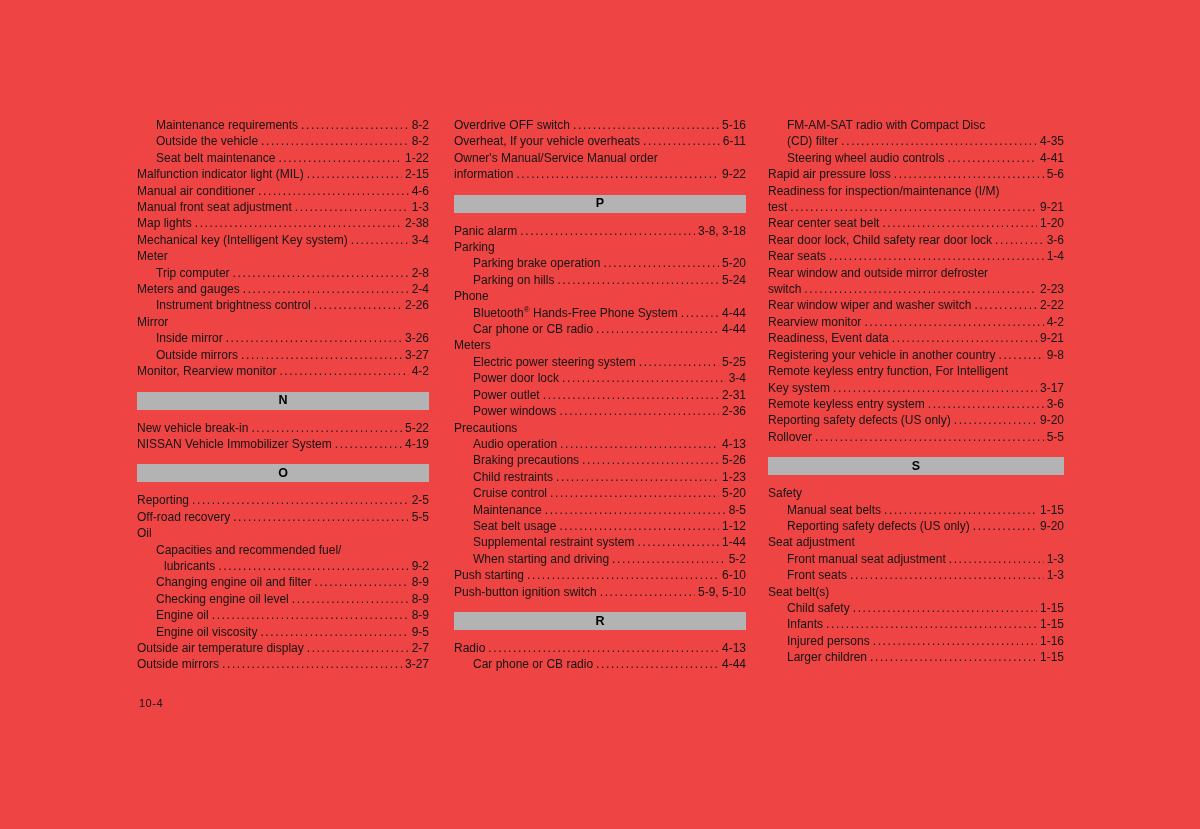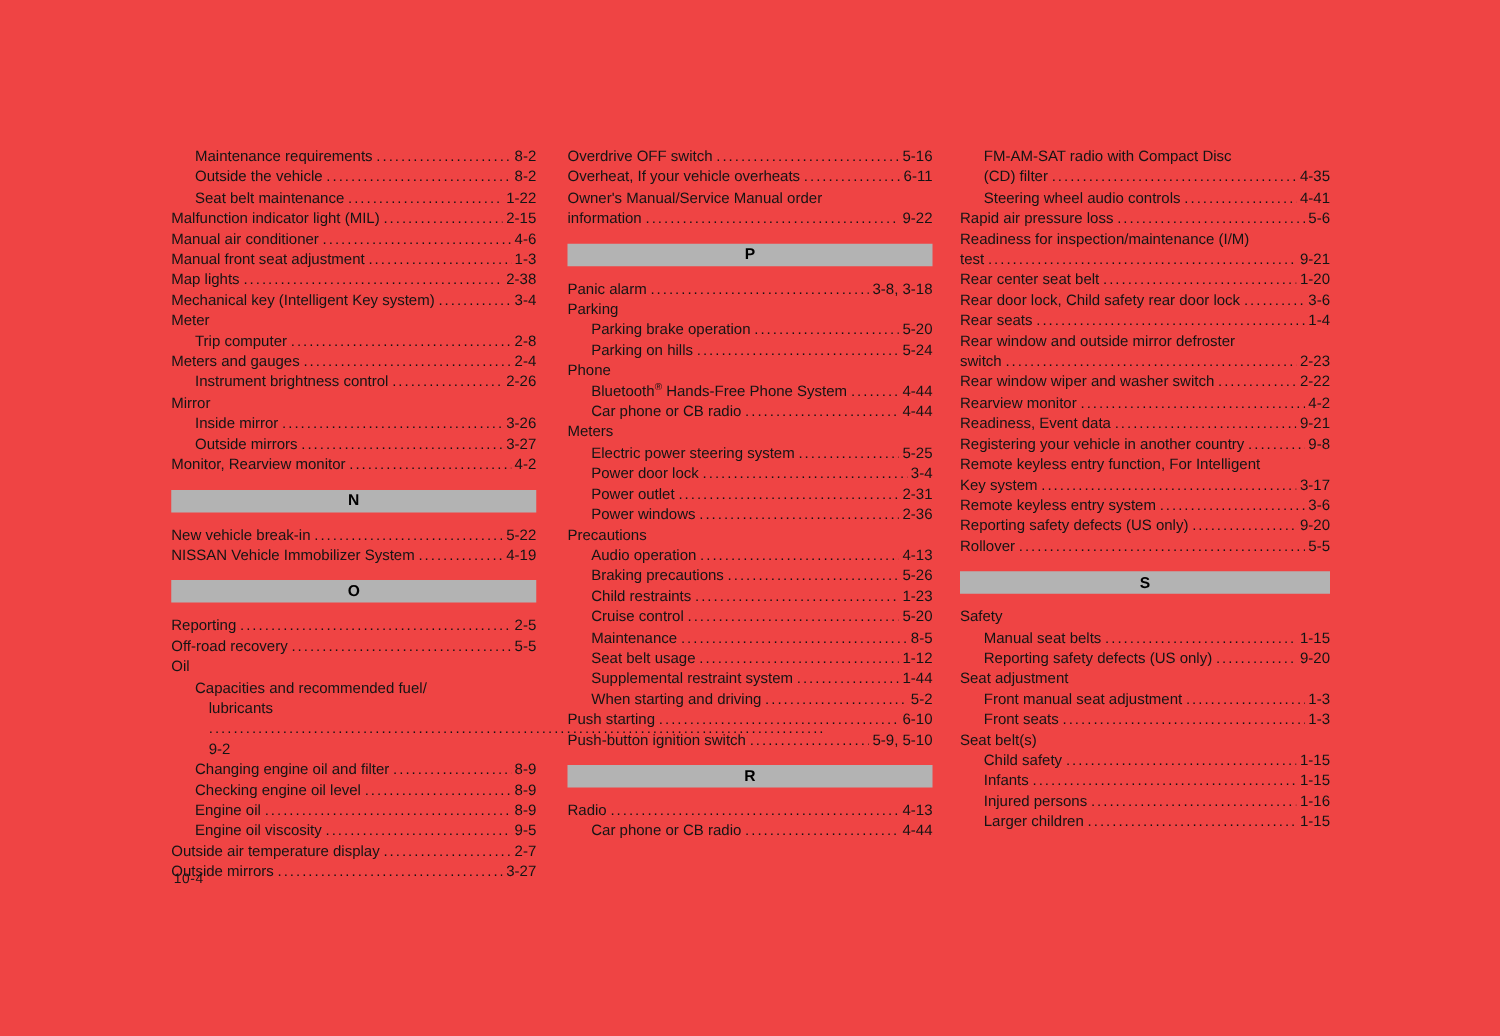--- a/index.html
+++ b/index.html
@@ -21,21 +21,21 @@
   }
   #col-0 { left: 137px; }
   #col-1 { left: 454px; }
   #col-2 { left: 768px; width: 296px; }
   .entry {
     display: flex;
     align-items: baseline;
     white-space: nowrap;
   }
   .entry.indent-1 { padding-left: 19px; }
-  .entry.indent-2 { padding-left: 27px; flex-direction: column; }
+  .entry.indent-2 { padding-left: 27px; }
   .label sup { font-size: 8px; vertical-align: super; line-height: 0; }
   .leader {
     flex: 1 1 auto;
     overflow: hidden;
     min-width: 6px;
     margin: 0 3px 0 3px;
     color: #141414;
   }
   .leader::after {
     content: "....................................................................................................";

